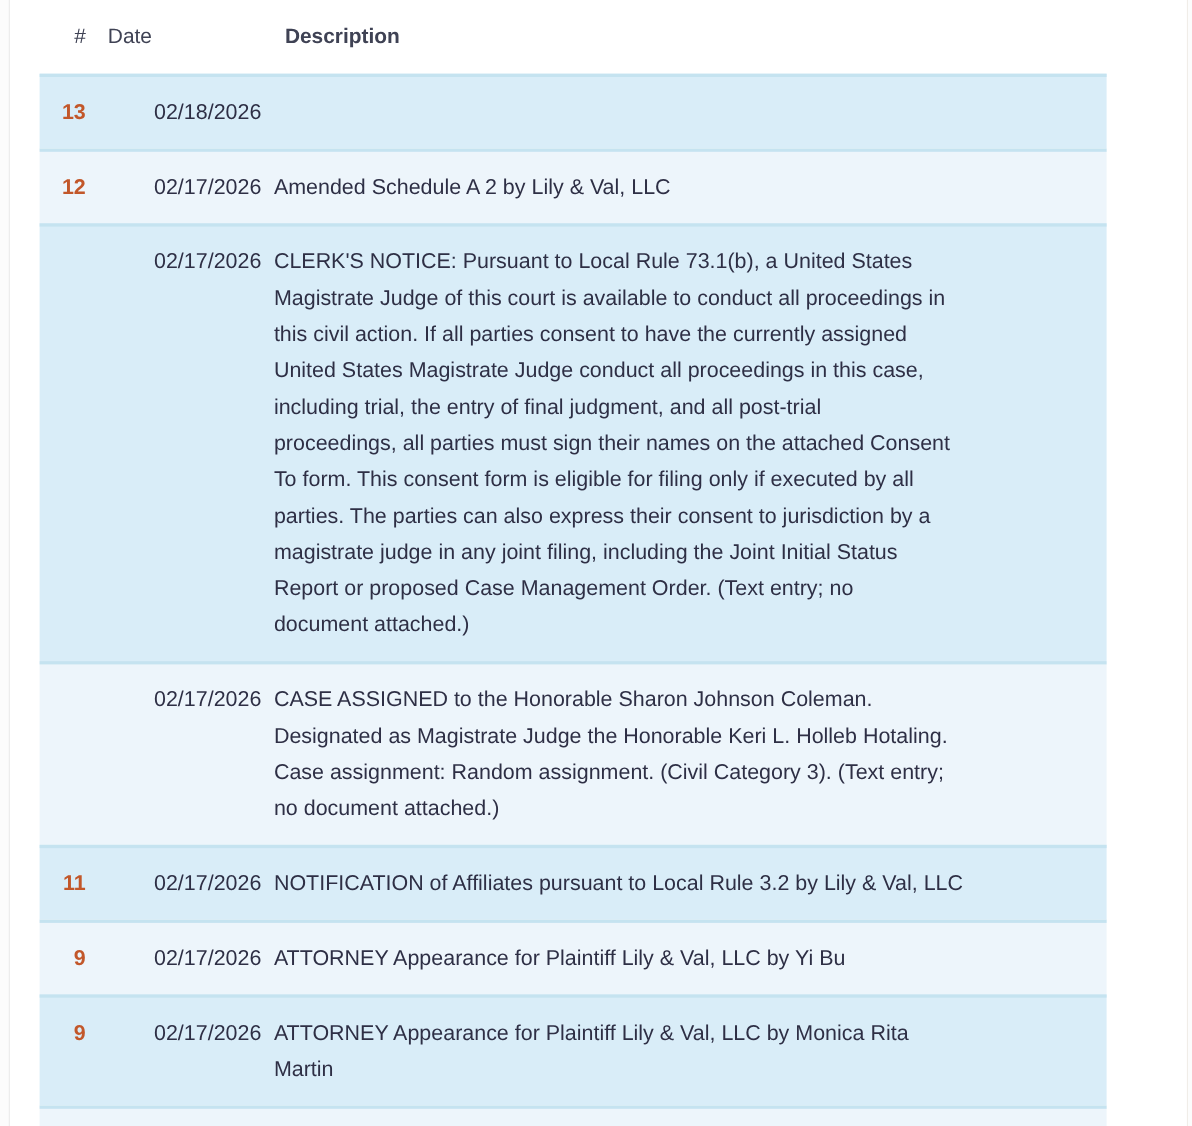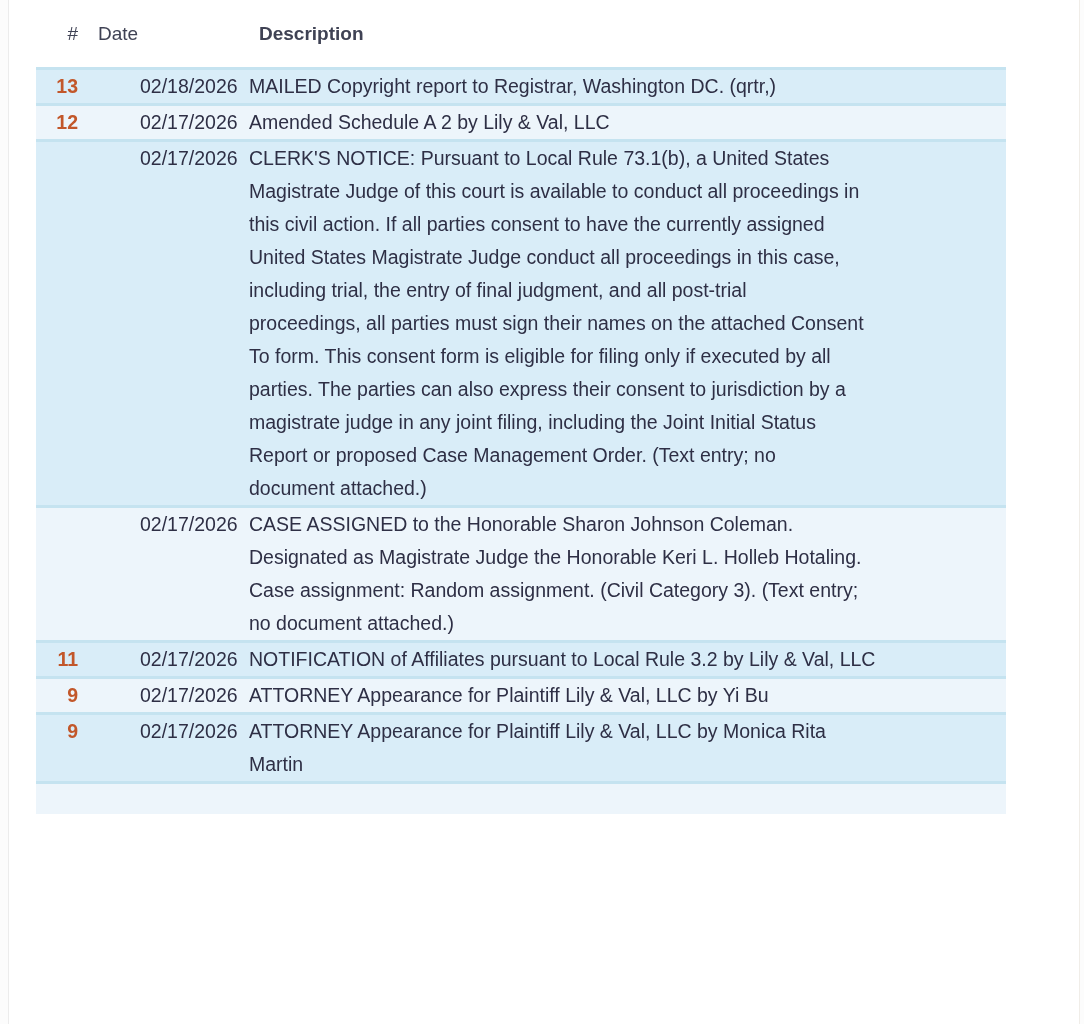--- a/index.html
+++ b/index.html
@@ -47,21 +47,21 @@
   .header-row .h-num{
     text-align:right;
     padding-right:20px;
   }
   .header-row .h-desc{
     padding-left:10px;
     font-weight:bold;
   }
   .row{
     border-top:3px solid var(--divider);
-    padding:0 0;
+    padding:16px 0;
     font-size:19.5px;
     line-height:33px;
   }
   .row.dark{background:var(--row-dark);}
   .row.light{background:var(--row-light);}
   .cell-num{
     text-align:right;
     padding-right:20px;
   }
   .cell-num a{
@@ -95,21 +95,20 @@
       <div class="h-date">Date</div>
       <div class="h-desc">Description</div>
     </div>
 
     <div id="rows">
   <div class="row grid dark">
     <div class="cell-num">
       <a>13</a>
     </div>
     <div class="cell-date">02/18/2026</div>
-    <div class="cell-desc">MAILED Copyright report to Registrar, Washington DC. (qrtr,)</div>
   </div>
 
   <div class="row grid light">
     <div class="cell-num">
       <a>12</a>
     </div>
     <div class="cell-date">02/17/2026</div>
     <div class="cell-desc">Amended Schedule A 2 by Lily &amp; Val, LLC</div>
   </div>
 

